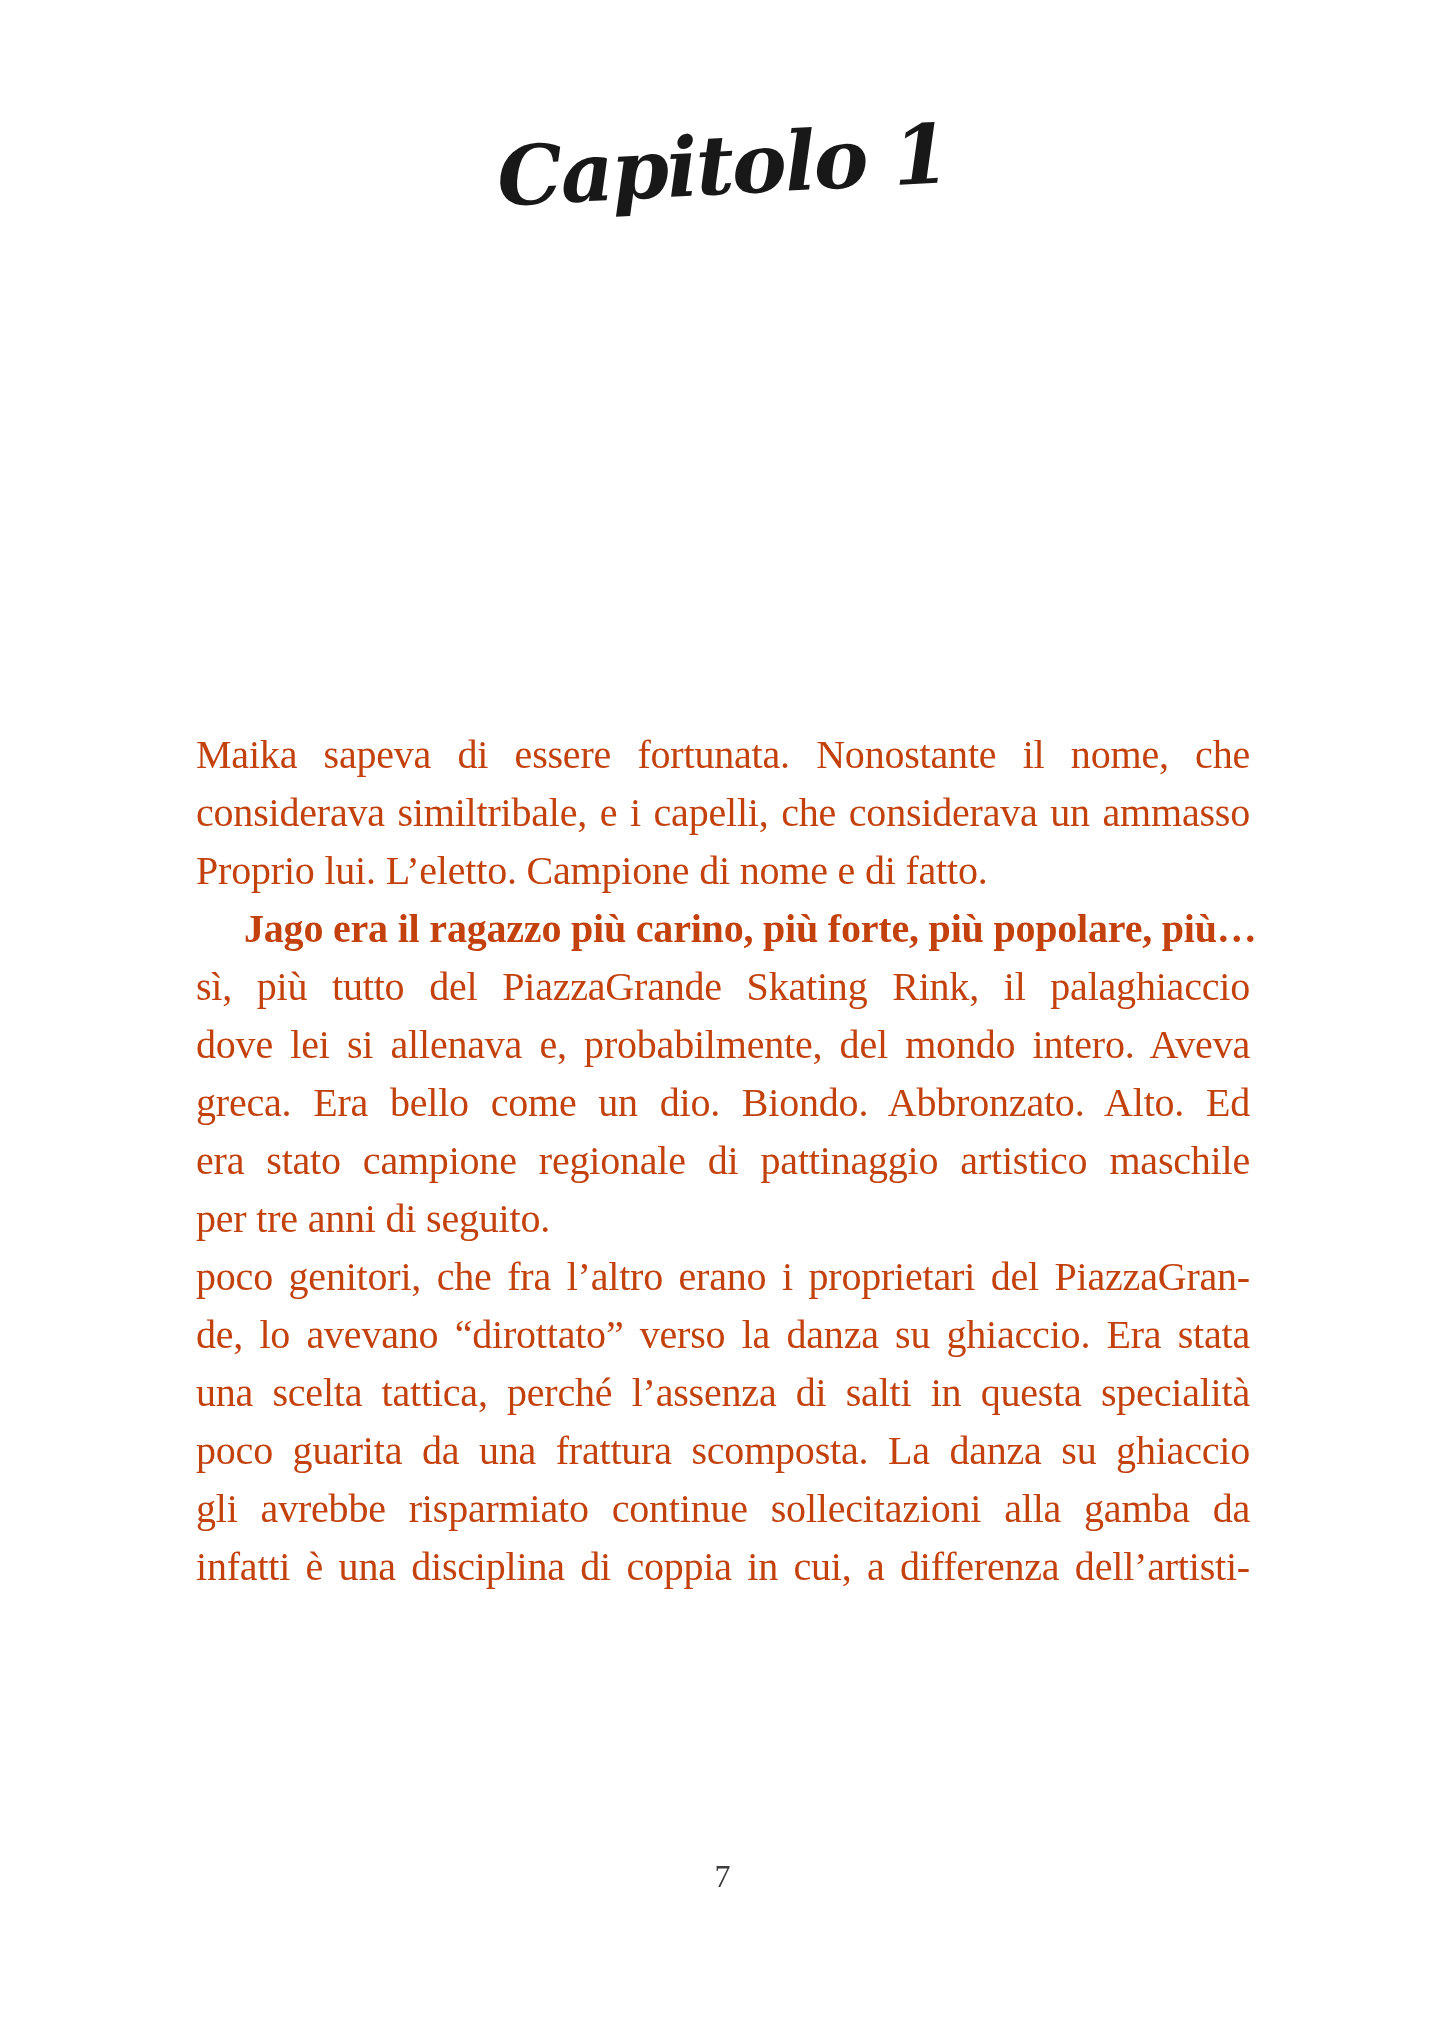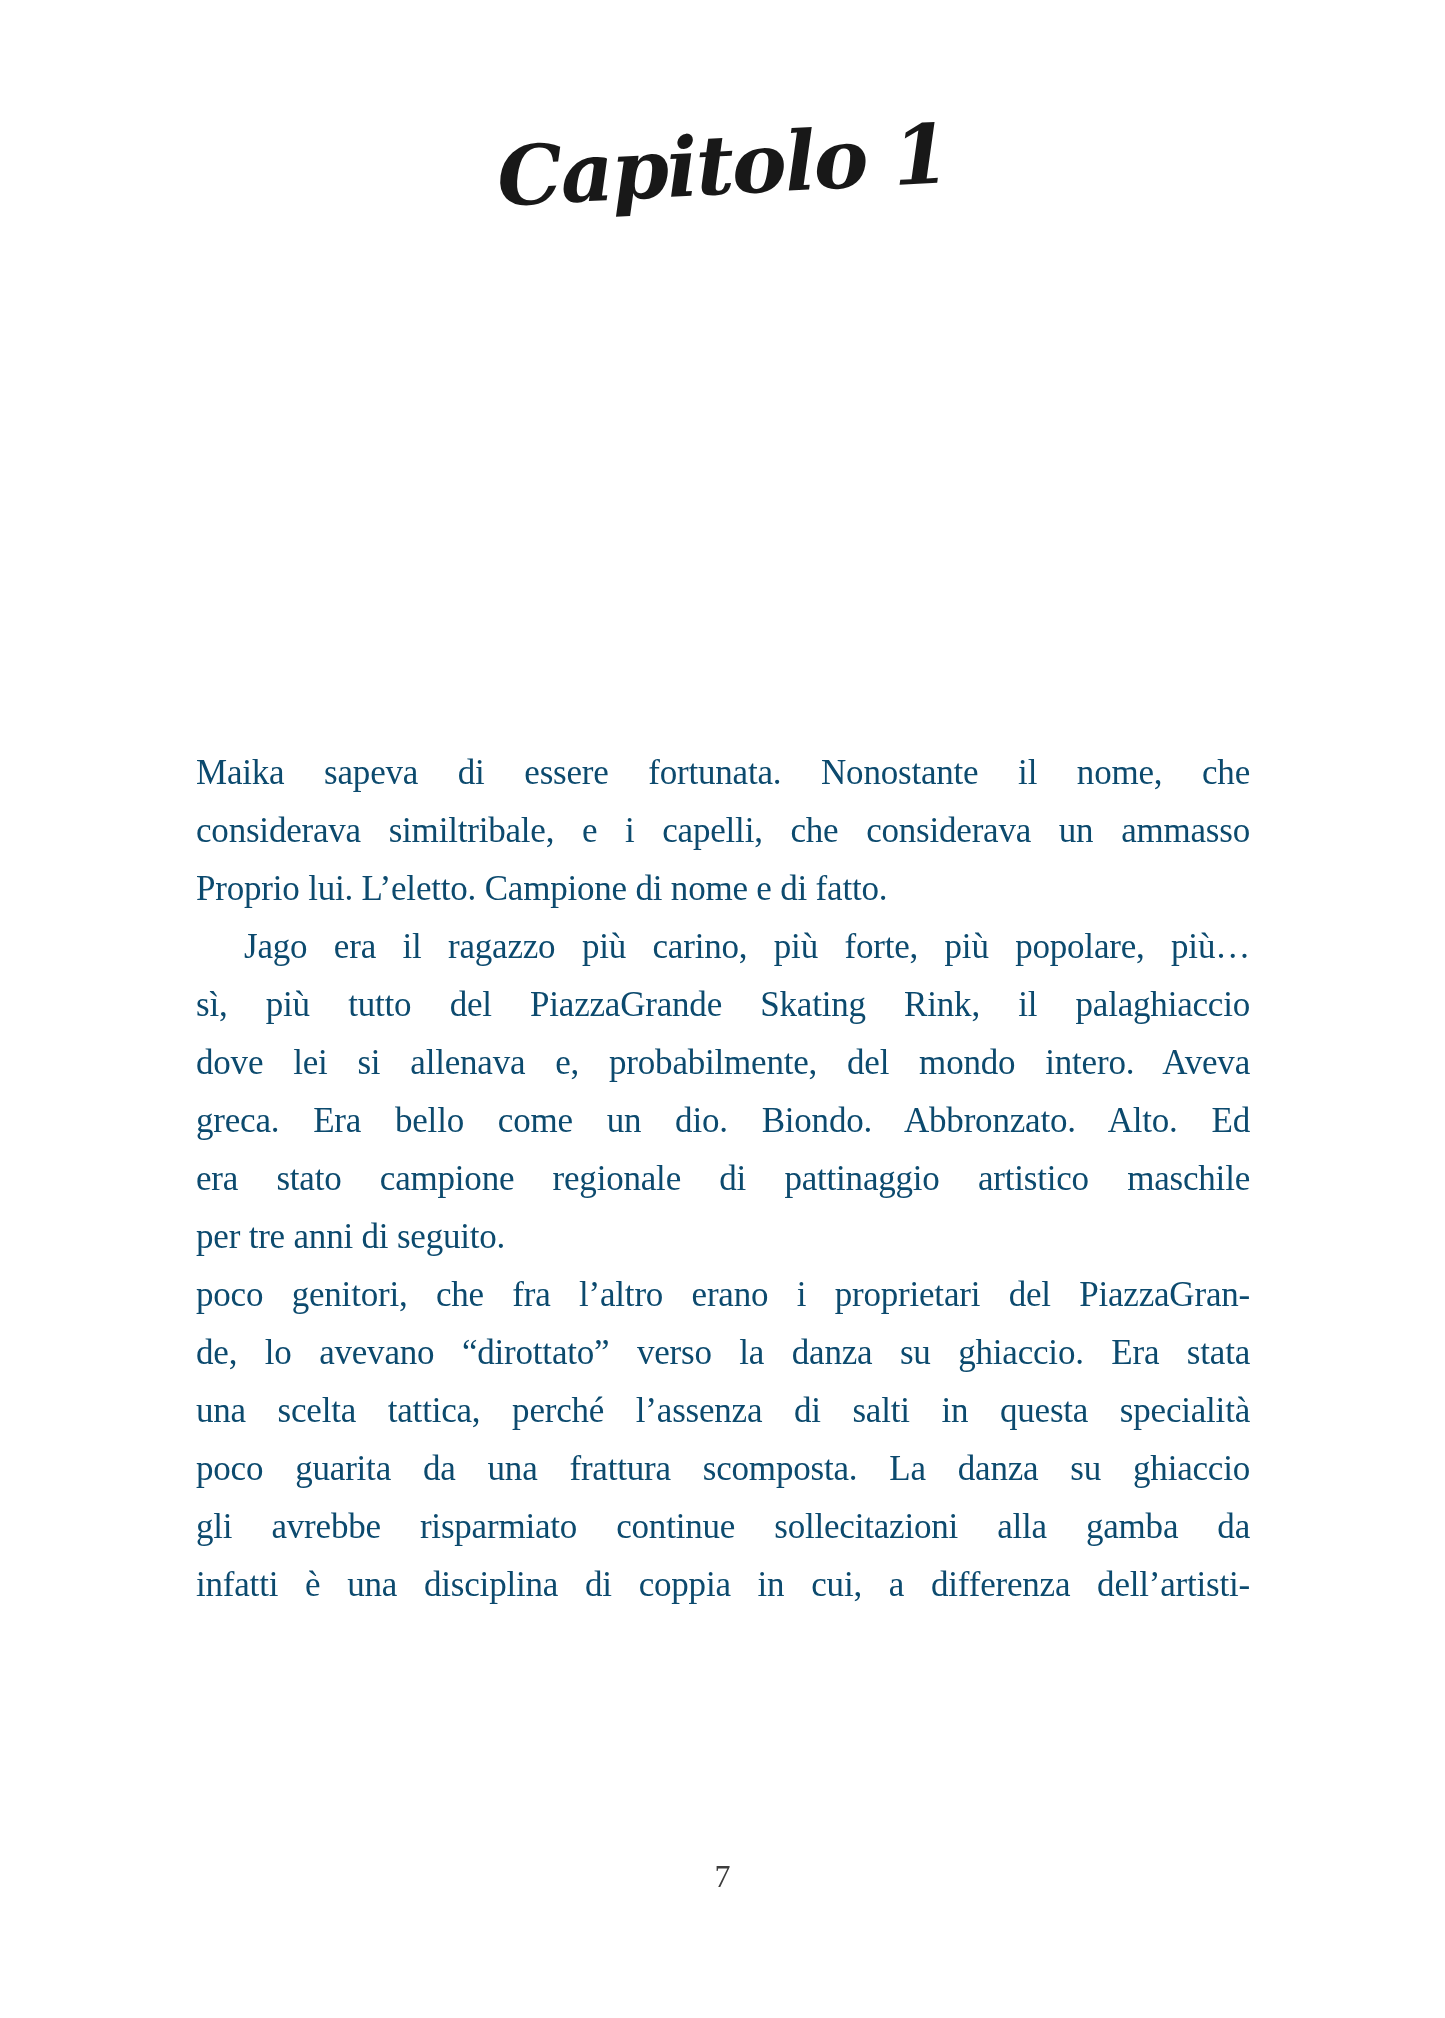--- a/index.html
+++ b/index.html
@@ -25,40 +25,41 @@
     font-style: italic;
     font-weight: 700;
     font-size: 82px;
     line-height: 1.15;
     color: #181818;
     letter-spacing: -2px;
     transform: rotate(-3deg);
   }
   .body-text {
     position: absolute;
-    top: 744px;
+    top: 726px;
     left: 196px;
     width: 1054px;
-    color: #0c4a6e;
-    font-size: 35px;
+    color: #c2410c;
+    font-size: 40px;
     letter-spacing: -0.2px;
   }
   .line {
     height: 58px;
     line-height: 58px;
     white-space: nowrap;
     text-align: justify;
     text-align-last: justify;
   }
   .line.no-justify {
     text-align: center;
     text-align-last: left;
   }
   .line.indent {
     padding-left: 48px;
+    font-weight: bold;
   }
   .page-number {
     position: absolute;
     top: 1858px;
     left: 0;
     width: 100%;
     text-align: center;
     font-size: 32px;
     font-weight: 400;
     color: #3d3d3d;

